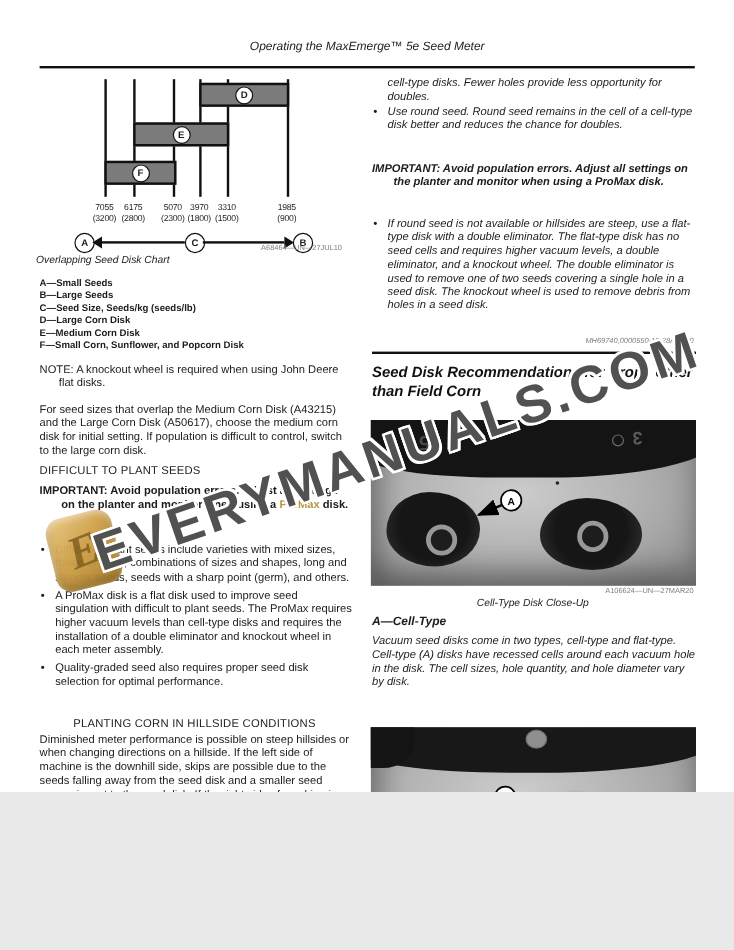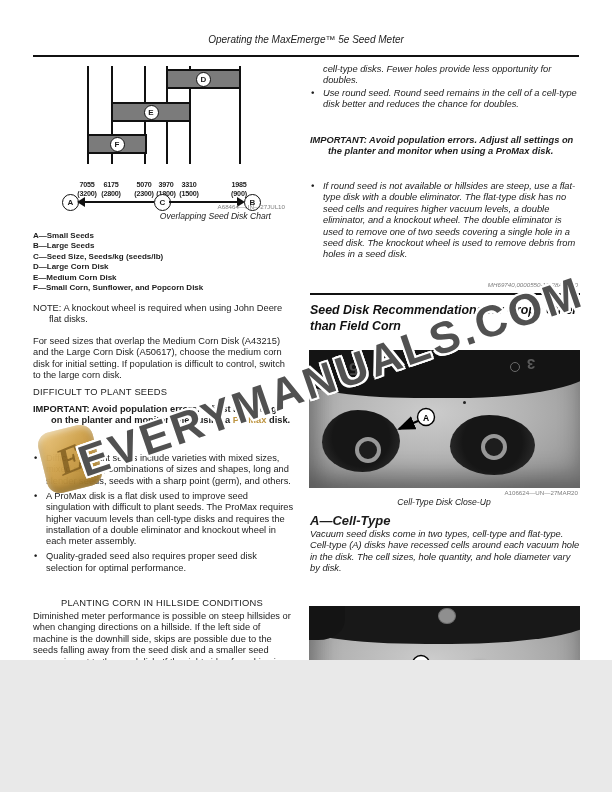--- a/index.html
+++ b/index.html
@@ -18,30 +18,30 @@
   .footer-rule { top:751px; }
   .footer-num { top:757px; left:0; width:612px; text-align:left; font-weight:bold; font-size:10.5px; }
 
   
   .chart { left:58px; top:64px; width:234px; height:150px; }
   .vline { position:absolute; top:2px; height:98px; width:2px; background:#111; }
   .bar { position:absolute; height:20px; background:#7b7b7b; border:2px solid #111; box-sizing:border-box;
          display:flex; align-items:center; justify-content:center; }
   .disc-circle { width:13px; height:13px; background:#fff; border:1.5px solid #111; border-radius:50%;
                  font-size:8px; font-weight:bold; line-height:13px; text-align:center; }
-  .tick { position:absolute; top:116px; width:36px; text-align:center; font-size:7.2px; font-weight:bold;
+  .tick { position:absolute; top:104px; width:36px; text-align:center; font-size:7.2px; font-weight:normal;
           line-height:9.3px; letter-spacing:-0.2px; }
   .acb { position:absolute; top:130px; width:15px; height:15px; background:#fff; border:1.5px solid #111;
          border-radius:50%; font-size:8px; font-weight:bold; line-height:15px; text-align:center; box-sizing:content-box; }
   .acb-line { position:absolute; top:137px; height:2px; background:#111; }
   .ah { position:absolute; top:132.5px; width:0; height:0; border-top:5px solid transparent; border-bottom:5px solid transparent; }
   .ah-left  { left:19px;  border-right:8px solid #111; }
   .ah-right { left:179px; border-left:8px solid #111; }
   .chart-code { top:203px; left:33px; width:252px; text-align:right; font-size:6.2px; color:#7d7d7d; }
-  .chart-caption { top:211px; left:17px; width:254px; text-align:right; font-style:italic; font-size:8.6px; }
+  .chart-caption { top:211px; left:30px; width:254px; text-align:left; font-style:italic; font-size:8.6px; }
 
   
   .leftcol { left:33px; width:262px; }
   .legend-block { top:231px; }
   .legend-line { font-size:8px; font-weight:bold; line-height:10.4px; }
   .note-block { top:303px; padding-left:16px; text-indent:-16px; box-sizing:border-box; }
   .para-overlap { top:336px; }
   .h-sub { font-size:9.4px; letter-spacing:0.2px; }
   .h-difficult { top:386px; }
   .imp { font-weight:bold; padding-left:18px; text-indent:-18px; box-sizing:border-box; }
@@ -103,21 +103,21 @@
   .blob2 { left:138px; top:92px; width:96px; height:34px; border-radius:22px 20px 0 0; }
   .blob3 { left:248px; top:98px; width:30px; height:28px; border-radius:14px 0 0 0; }
   .white-label { position:absolute; left:184px; top:108px; width:15px; height:12px; background:#ececec; }
 
   .fig-code { position:absolute; left:310px; width:268px; text-align:right; font-size:6.2px; color:#7d7d7d; }
   .fig-code1 { top:489px; }
   .fig-code2 { top:726px; }
   .fig-caption { position:absolute; left:310px; width:268px; text-align:center; font-style:italic; font-size:8.6px; }
   .fig-caption1 { top:497px; }
   .fig-caption2 { top:734px; }
-  .a-celltype { top:513px; font-size:13px; font-weight:bold; }
+  .a-celltype { top:513px; font-size:10px; font-weight:bold; }
   .para-vacuum { top:529px; }
 
   
   .watermark { position:absolute; inset:0; pointer-events:none; z-index:50; }
   .wm-text {
     position:absolute; left:80px; top:438px; white-space:nowrap;
     transform:rotate(-19deg); transform-origin:0 50%;
     font-weight:bold; font-size:44px; letter-spacing:3px; color:rgba(66,66,66,0.92);
     text-shadow:-2px -2px 0 #fff, 2px -2px 0 #fff, -2px 2px 0 #fff, 2px 2px 0 #fff,
                 -2px 0 0 #fff, 2px 0 0 #fff, 0 -2px 0 #fff, 0 2px 0 #fff;

